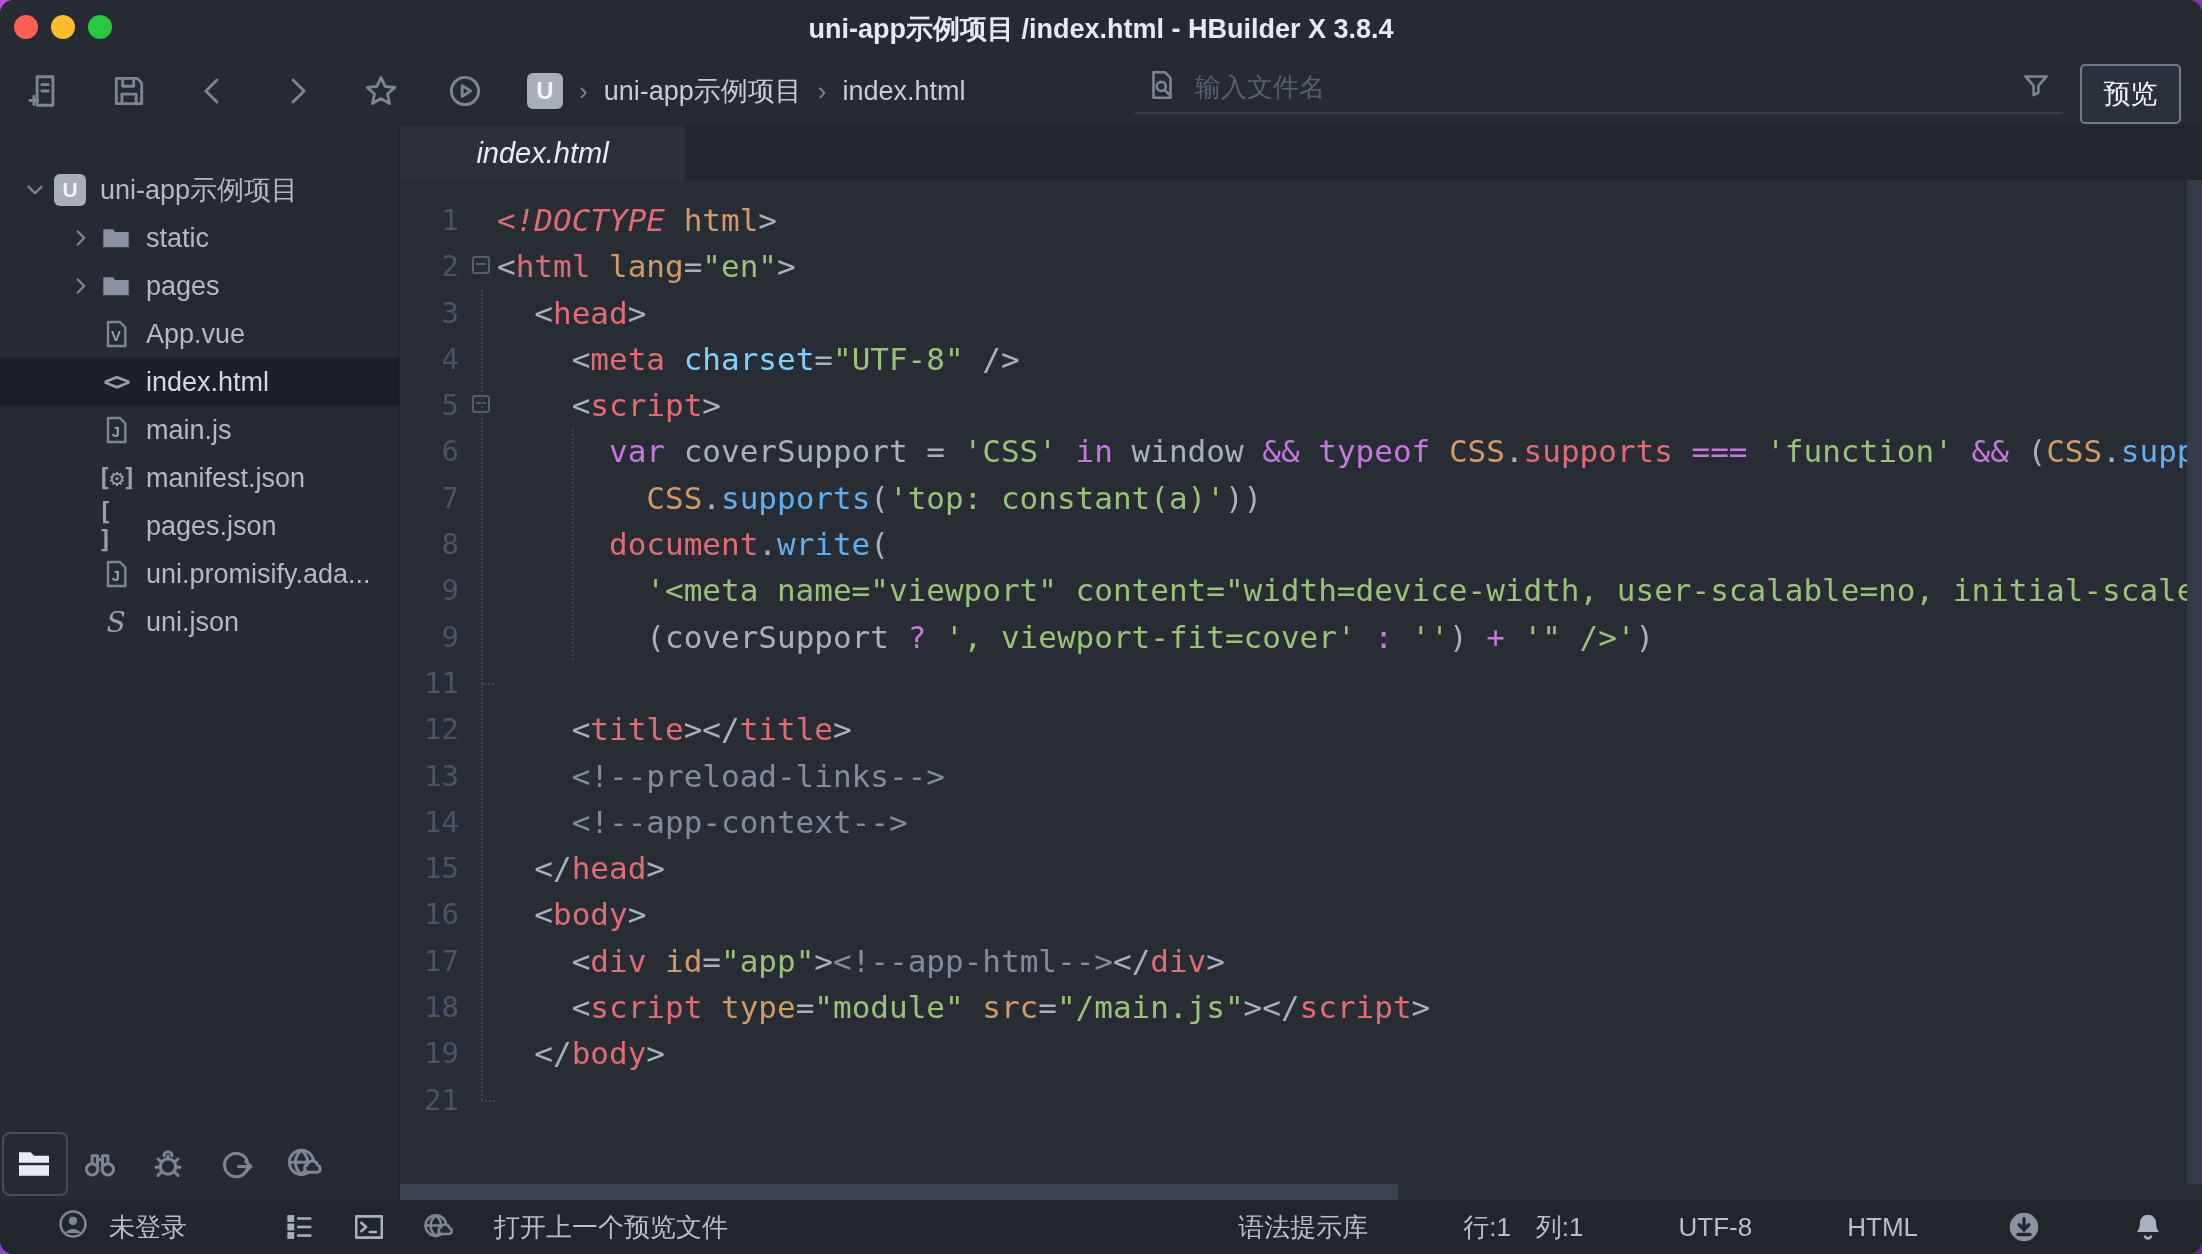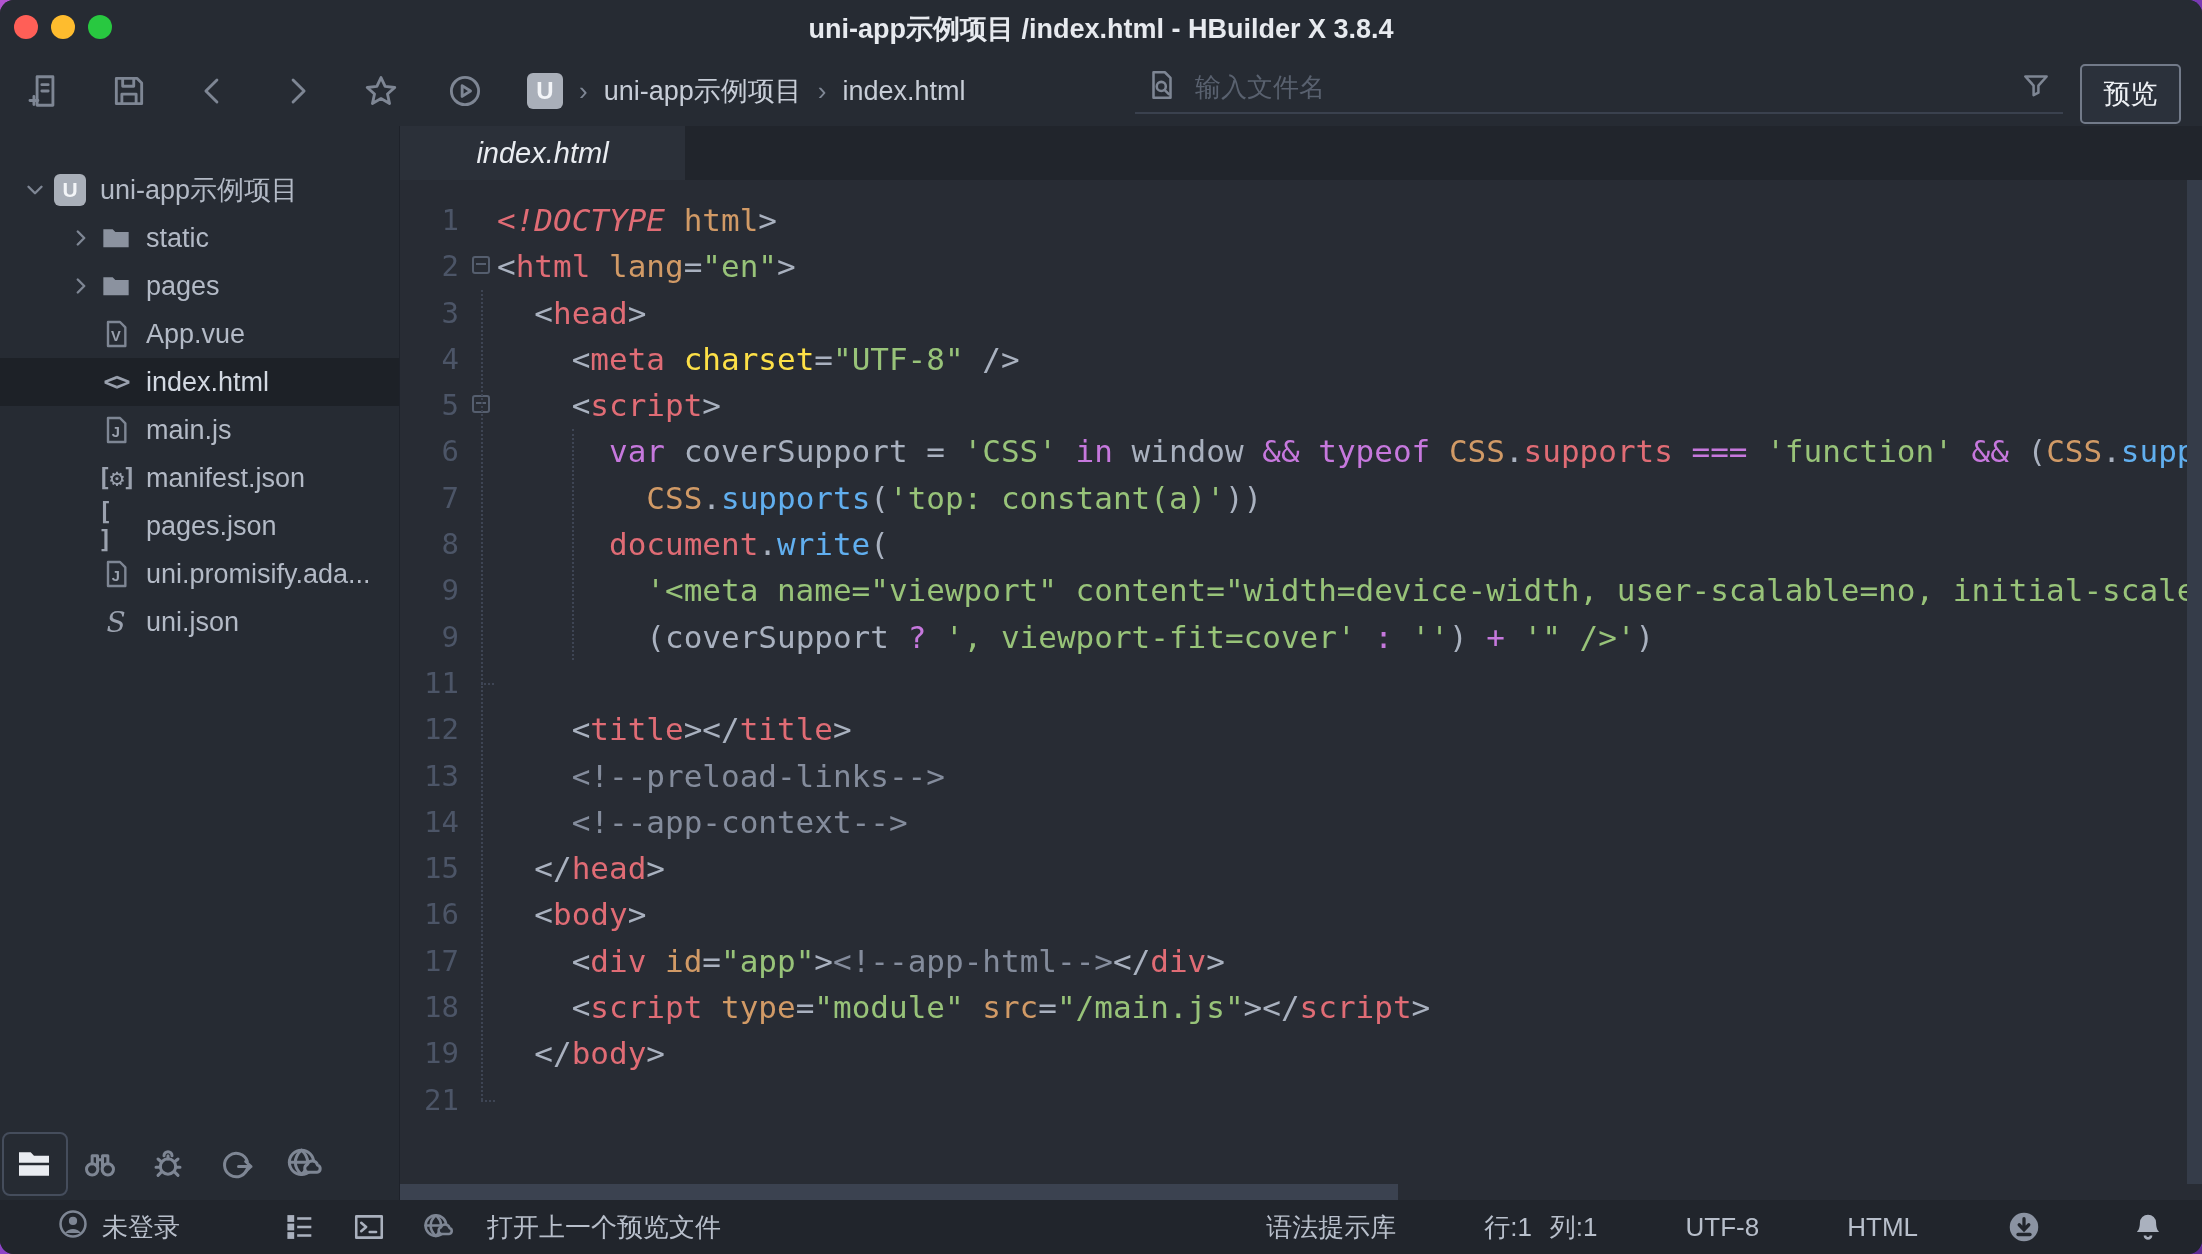--- a/index.html
+++ b/index.html
@@ -53,21 +53,21 @@
   .gstub{position:absolute;border-top:2px dotted #3e4554;}
   .vscroll{position:absolute;right:0;top:0;width:15px;height:1004px;background:#353c49;}
   .hscroll{position:absolute;left:0;top:1004px;width:998px;height:16px;background:#3b4250;}
   
   .statusbar{position:absolute;left:0;top:1200px;width:2202px;height:54px;background:#21252c;color:#aeb5c2;font-size:26px;}
   .sb-item{position:absolute;top:0;height:54px;display:flex;align-items:center;gap:12px;cursor:pointer;}
   .sb-item svg{width:34px;height:34px;}
   .sb-right{position:absolute;right:36px;top:0;height:54px;display:flex;align-items:center;gap:88px;}
   .sb-right .sb-r{display:flex;align-items:center;gap:18px;cursor:pointer;}
   .sb-right svg{width:36px;height:36px;}
-  .dim{color:#b8bfcb;}
+  .dim{color:#b8bfcb;margin-left:7px;}
 </style>
 </head>
 <body>
 
 <div class="stage">
   <div class="window">
 
     <div class="titlebar">
       <div class="lights" id="lights">
           <div class="light" style="background: rgb(255, 95, 87);"></div>
@@ -285,21 +285,21 @@
             <span class="ln">2</span>
             <span class="foldbox"></span>
             <span class="ct"><span style="color: rgb(169, 177, 191);">&lt;</span><span style="color: rgb(224, 108, 117);">html</span><span style="color: rgb(209, 154, 102);"> lang</span><span style="color: rgb(169, 177, 191);">=</span><span style="color: rgb(152, 195, 121);">"en"</span><span style="color: rgb(169, 177, 191);">&gt;</span></span>
           </div>
           <div class="cl">
             <span class="ln">3</span>
             <span class="ct"><span style="color: rgb(169, 177, 191);">  &lt;</span><span style="color: rgb(224, 108, 117);">head</span><span style="color: rgb(169, 177, 191);">&gt;</span></span>
           </div>
           <div class="cl">
             <span class="ln">4</span>
-            <span class="ct"><span style="color: rgb(169, 177, 191);">    &lt;</span><span style="color: rgb(224, 108, 117);">meta</span><span style="color: #fde047;"> charset</span><span style="color: rgb(169, 177, 191);">=</span><span style="color: rgb(152, 195, 121);">"UTF-8"</span><span style="color: rgb(169, 177, 191);"> /&gt;</span></span>
+            <span class="ct"><span style="color: rgb(169, 177, 191);">    &lt;</span><span style="color: rgb(224, 108, 117);">meta</span><span style="color: #7dd3fc;"> charset</span><span style="color: rgb(169, 177, 191);">=</span><span style="color: rgb(152, 195, 121);">"UTF-8"</span><span style="color: rgb(169, 177, 191);"> /&gt;</span></span>
           </div>
           <div class="cl">
             <span class="ln">5</span>
             <span class="foldbox"></span>
             <span class="ct"><span style="color: rgb(169, 177, 191);">    &lt;</span><span style="color: rgb(224, 108, 117);">script</span><span style="color: rgb(169, 177, 191);">&gt;</span></span>
           </div>
           <div class="cl">
             <span class="ln">6</span>
             <span class="ct"><span style="color: rgb(198, 120, 221);">      var</span><span style="color: rgb(169, 177, 191);"> coverSupport </span><span style="color: rgb(169, 177, 191);">= </span><span style="color: rgb(152, 195, 121);">'CSS'</span><span style="color: rgb(198, 120, 221);"> in</span><span style="color: rgb(169, 177, 191);"> window </span><span style="color: rgb(198, 120, 221);">&amp;&amp; typeof</span><span style="color: rgb(209, 154, 102);"> CSS</span><span style="color: rgb(169, 177, 191);">.</span><span style="color: rgb(224, 108, 117);">supports</span><span style="color: rgb(198, 120, 221);"> ===</span><span style="color: rgb(152, 195, 121);"> 'function'</span><span style="color: rgb(198, 120, 221);"> &amp;&amp;</span><span style="color: rgb(169, 177, 191);"> (</span><span style="color: rgb(209, 154, 102);">CSS</span><span style="color: rgb(169, 177, 191);">.</span><span style="color: rgb(97, 175, 239);">supports</span></span>
           </div>

